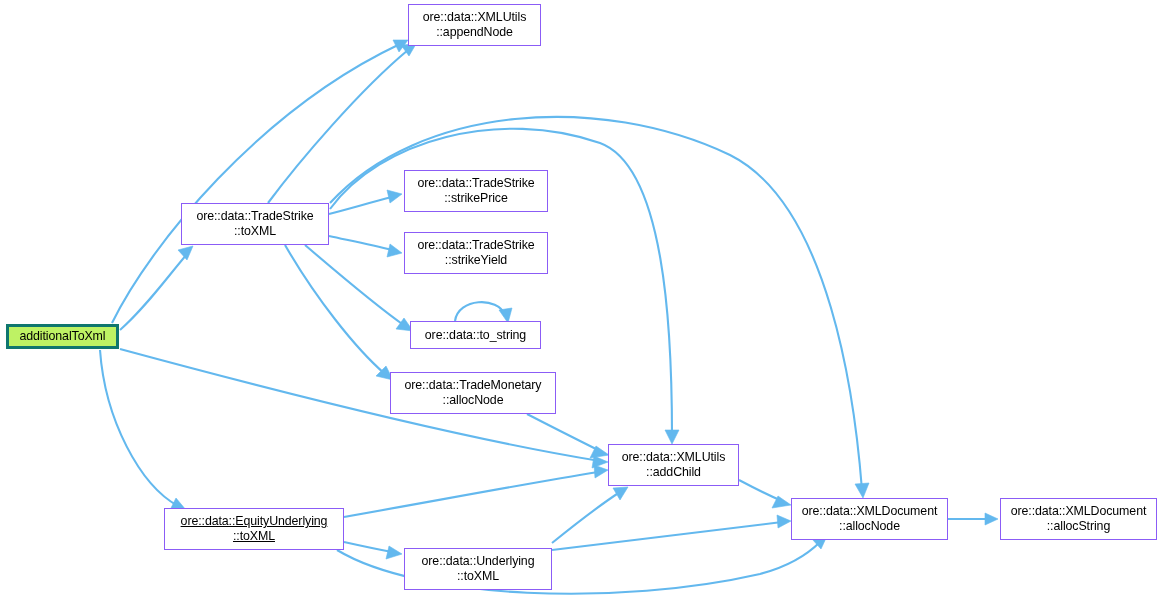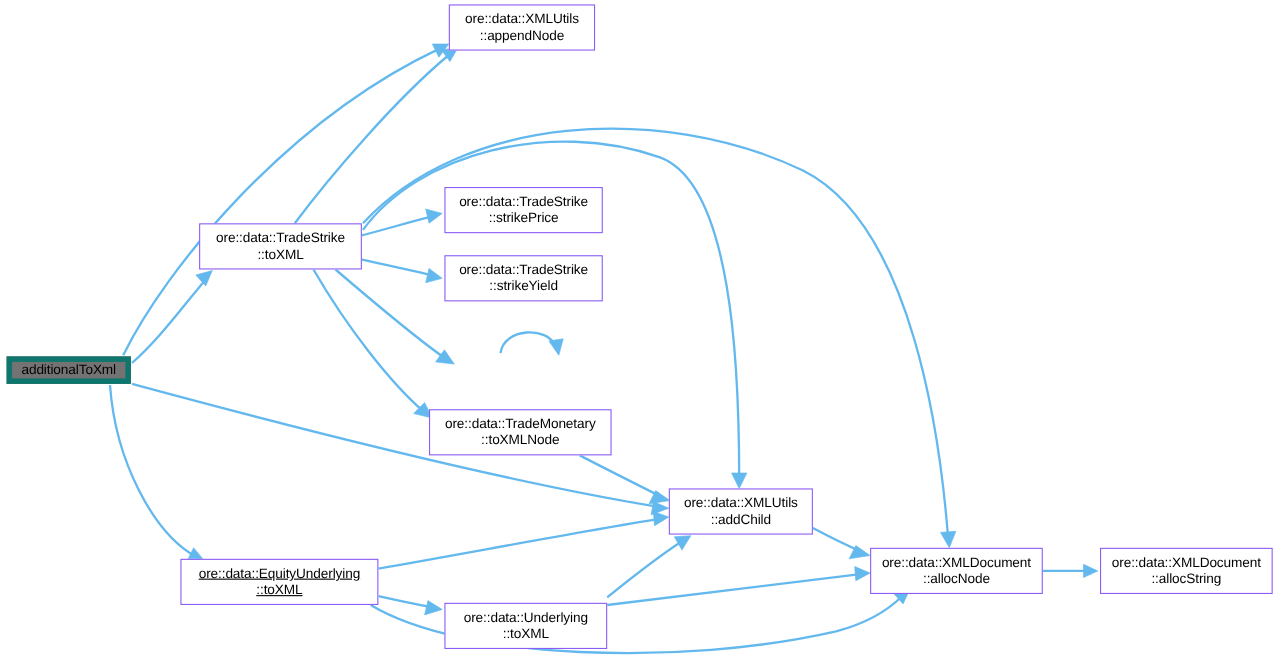--- a/index.html
+++ b/index.html
@@ -23,22 +23,22 @@
     justify-content:center;
     text-align:center;
     color:#000000;
     font-size:12.4px;
     line-height:15px;
     letter-spacing:-0.1px;
     white-space:pre-line;
     z-index:5;
   }
   .node-box.root{
-    background:#737373;
-    border:5px solid #0f766e;
+    background:#bef264;
+    border:3px solid #0f766e;
   }
 </style>
 </head>
 <body>
 
 <div id="canvas">
   <svg class="graph" viewBox="0 0 1171 606">
     <g>
 
       <path class="edge" d="M 112,323 C 150,245 260,110 400,44"></path>
@@ -110,23 +110,24 @@
 
   <div class="node-box" style="left:181px;top:203px;width:148px;height:42px;">ore::data::TradeStrike
 ::toXML</div>
 
   <div class="node-box" style="left:404px;top:170px;width:144px;height:42px;">ore::data::TradeStrike
 ::strikePrice</div>
 
   <div class="node-box" style="left:404px;top:232px;width:144px;height:42px;">ore::data::TradeStrike
 ::strikeYield</div>
 
+  <div class="node-box" style="left:410px;top:321px;width:131px;height:28px;">ore::data::to_string</div>
 
   <div class="node-box" style="left:390px;top:372px;width:166px;height:42px;">ore::data::TradeMonetary
-::toXMLNode</div>
+::allocNode</div>
 
   <div class="node-box" style="left:608px;top:444px;width:131px;height:42px;">ore::data::XMLUtils
 ::addChild</div>
 
   <div class="node-box" style="left:164px;top:508px;width:180px;height:42px;text-decoration:underline;">ore::data::EquityUnderlying
 ::toXML</div>
 
   <div class="node-box" style="left:404px;top:548px;width:148px;height:42px;">ore::data::Underlying
 ::toXML</div>
 

